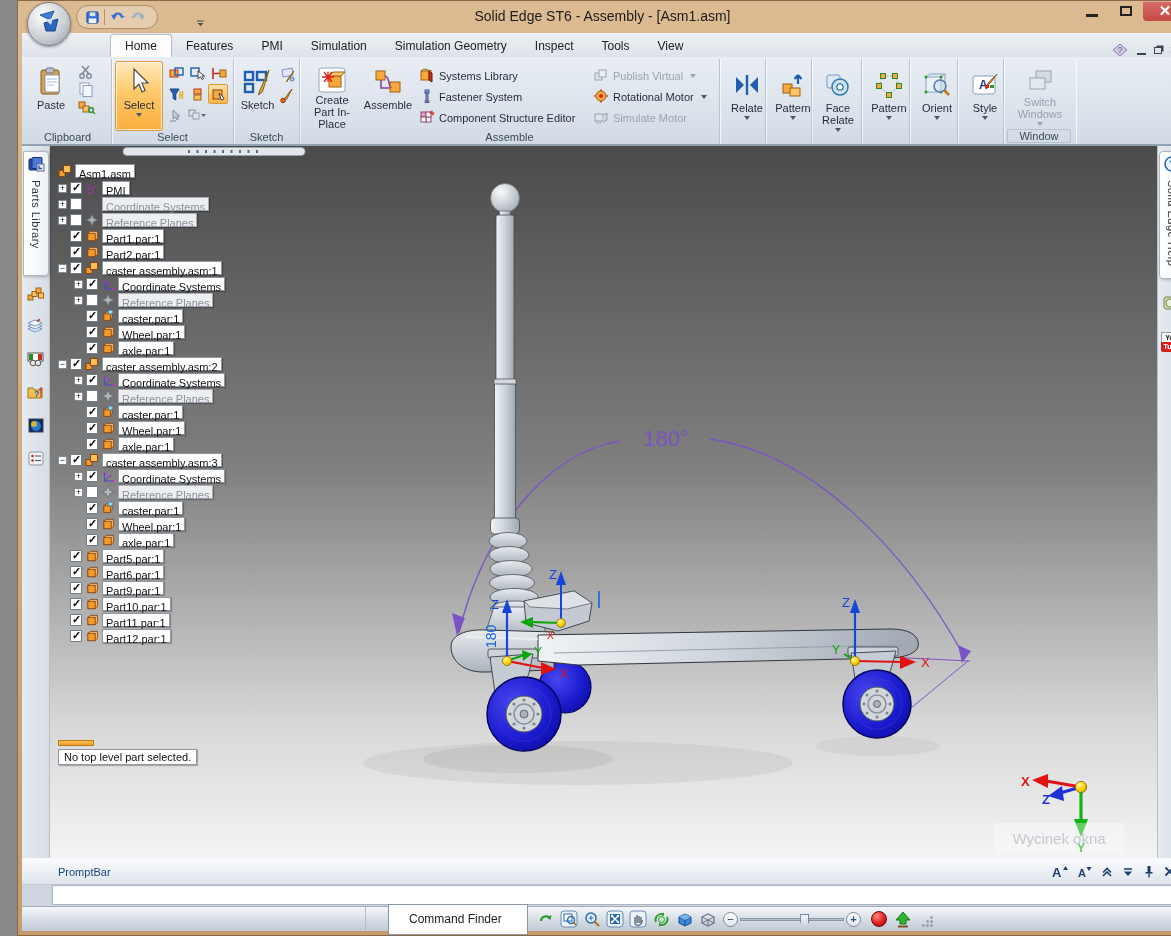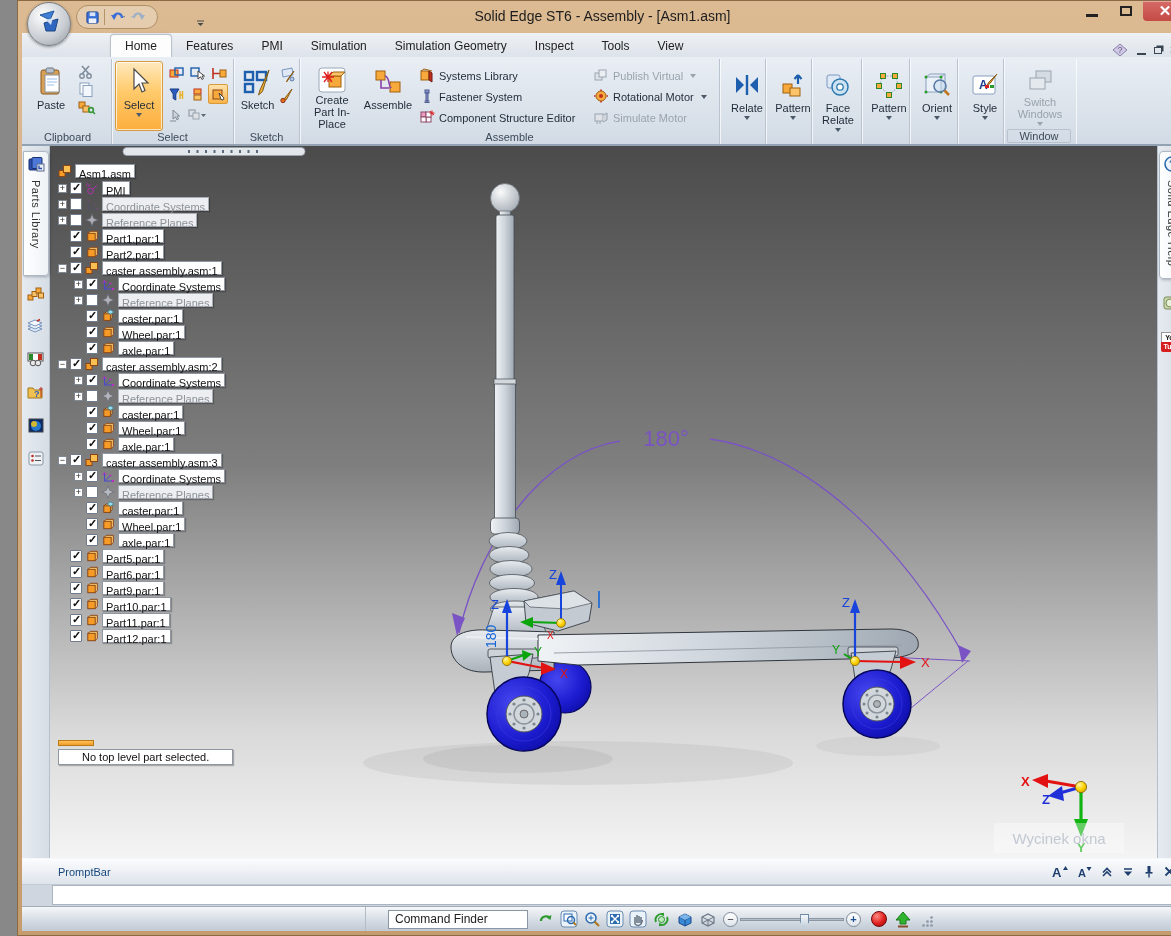--- a/index.html
+++ b/index.html
@@ -79,38 +79,38 @@
   .tchk{flex:none;width:12px;height:12px;background:#fff;border:1px solid #6f7b88;border-radius:1px;position:relative;}
   .tchk.on::after{content:"\2713";position:absolute;left:1px;top:-2px;font-size:11px;font-weight:bold;color:#101010;}
   .ticon{flex:none;width:14px;height:14px;}
   .ticon svg{display:block;}
   .tlabel{background:#fff;border:1px solid #8f98a2;padding:3px 3px;height:14px;line-height:13px;white-space:nowrap;box-shadow:1px 1px 1px rgba(0,0,0,.25);}
   .trow.gray .tlabel{color:#8d9298;background:#eceef1;border-color:#a8aeb6;}
   .trow.gray .ticon{filter:grayscale(.8);opacity:.75;}
   .troot{display:flex;align-items:center;gap:3px;height:17px;margin-bottom:1px;}
   .tstatus{position:absolute;left:0;top:578px;}
   .tsbar{width:36px;height:6px;background:linear-gradient(#ffc257,#f09a28);border:1px solid #b97a18;margin-bottom:3px;}
-  .tsbox{display:inline-block;background:#fff;border:1px solid #8f98a2;padding:1px 23px;font-size:11px;box-shadow:1px 1px 1px rgba(0,0,0,.25);}
+  .tsbox{display:inline-block;background:#fff;border:1px solid #8f98a2;padding:1px 5px;font-size:11px;box-shadow:1px 1px 1px rgba(0,0,0,.25);}
 
   
   .promptbar{position:absolute;left:4px;top:857px;width:1163px;height:48px;background:#cfd6df;}
   .pb-head{height:27px;background:linear-gradient(#fbfcfe,#dee4eb);border-top:1px solid #f5f7fa;border-bottom:1px solid #c2cad4;
     display:flex;align-items:center;padding:0 10px 0 36px;}
   .pb-title{color:#17477e;font-size:11px;}
   .pb-btns{margin-left:auto;display:flex;align-items:center;gap:9px;}
   .pb-btns span{display:flex;align-items:center;justify-content:center;color:#1f3e6e;}
   .pb-input{height:20px;background:#fff;border:1px solid #aab4c0;margin-left:30px;}
 
   
   .statusbar{position:absolute;left:4px;top:905px;width:1163px;height:25px;background:linear-gradient(#f5f7f9,#cdd5de 70%,#c2cbd5);
     border-top:1px solid #9fabb8;display:flex;align-items:center;font-size:12px;color:#222;}
   .sb-sp{flex:0 0 344px;height:100%;border-right:1px solid #b2bcc7;}
   .sb-sel{flex:0 0 232px;height:100%;display:flex;align-items:center;justify-content:center;border-right:1px solid #b2bcc7;
     background:linear-gradient(#f8fafc,#d6dde5);}
-  .sb-cmd{width:140px;height:19px;background:#fff;border:1px solid #8a96a4;padding:0 6px;display:flex;align-items:center;color:#222;margin-left:22px;}
+  .sb-cmd{width:140px;height:31px;background:#fff;border:1px solid #8a96a4;padding:0 20px;display:flex;align-items:center;color:#222;margin-left:22px;}
   .sb-tools{display:flex;align-items:center;gap:3px;margin-left:8px;}
   .sb-tools .tbtn{width:20px;height:20px;display:flex;align-items:center;justify-content:center;}
   .slider{display:flex;align-items:center;margin-left:6px;gap:2px;}
   .scirc{width:15px;height:15px;border-radius:50%;border:1px solid #7e8a98;background:linear-gradient(#fff,#dfe5ec);
     display:flex;align-items:center;justify-content:center;font-size:11px;color:#333;line-height:1;}
   .scirc.plus{color:#1e4f8f;font-weight:bold;}
   .strack{width:104px;height:3px;background:linear-gradient(#9aa6b2,#cfd7df);border:1px solid #8b97a4;position:relative;}
   .sthumb{position:absolute;left:58%;top:-5px;width:9px;height:13px;background:linear-gradient(#f4f8fb,#c8d4e0);border:1px solid #6f87a2;
     clip-path:polygon(0 0,100% 0,100% 70%,50% 100%,0 70%);}
   .rec{width:16px;height:16px;border-radius:50%;background:radial-gradient(circle at 35% 30%,#ff8a80,#e02020 55%,#9c0808);border:1px solid #6e0606;margin-left:10px;}

